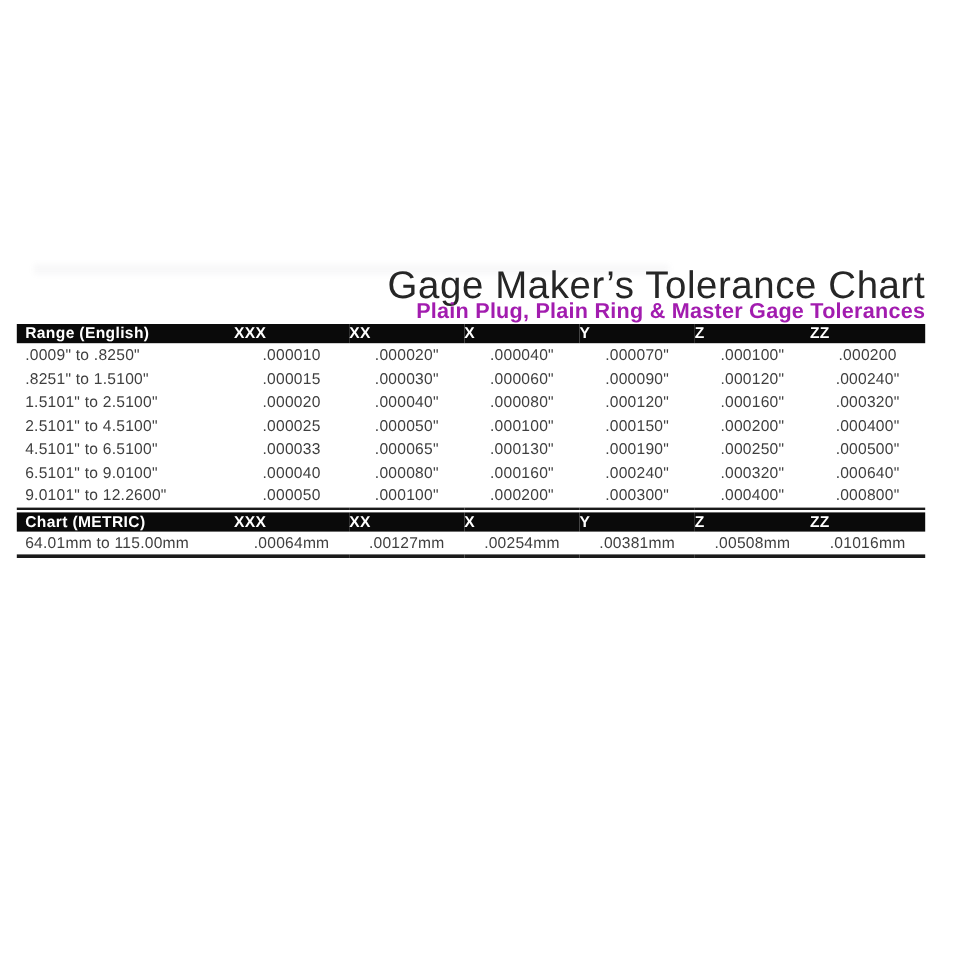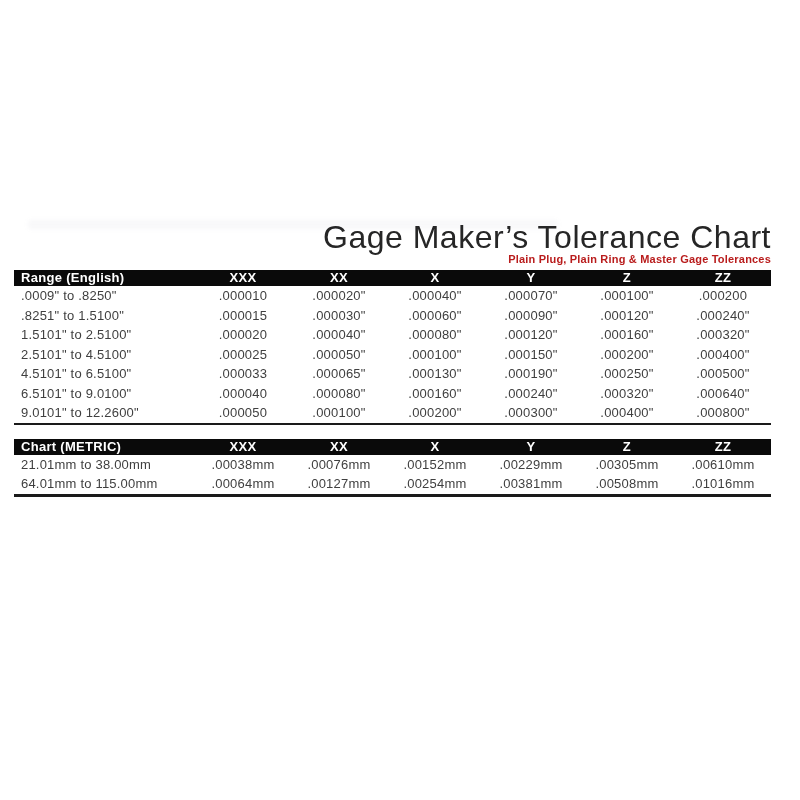--- a/index.html
+++ b/index.html
@@ -34,55 +34,55 @@
   }
   .title {
     font-family: Liberation Sans, sans-serif;
     font-size: 32px;
     line-height: 29px;
     color: var(--title-text, #262626);
     letter-spacing: 0.5px;
     white-space: nowrap;
   }
   .subtitle {
-    font-size: 11px;
+    font-size: 18px;
     font-weight: bold;
     line-height: 14px;
     margin-top: 0;
-    color: #b91c1c;
+    color: #a21caf;
     letter-spacing: 0.2px;
     white-space: nowrap;
   }
   .tables {
     position: absolute;
     left: 14px;
     top: 270px;
     width: 757px;
   }
   table.tol {
     border-collapse: collapse;
     table-layout: fixed;
     width: 757px;
   }
   table.tol.english {
     border-bottom: 2px solid var(--rule, #1a1a1a);
-    margin-bottom: 14px;
+    margin-bottom: 2px;
   }
   table.tol.metric {
     border-bottom: 3px solid var(--rule, #1a1a1a);
   }
   table.tol th {
     background: var(--band-bg, #0a0a0a);
     color: var(--band-text, #ffffff);
     font-size: 13px;
     font-weight: bold;
     height: 16px;
     line-height: 16px;
     padding: 0;
-    text-align: center;
+    text-align: left;
     letter-spacing: 0.3px;
   }
   table.tol td {
     font-size: 13px;
     color: var(--body-text, #3f3f3f);
     height: 19.5px;
     line-height: 19.5px;
     padding: 0;
     text-align: center;
     white-space: nowrap;
@@ -212,29 +212,20 @@
             <th>XXX</th>
             <th>XX</th>
             <th>X</th>
             <th>Y</th>
             <th>Z</th>
             <th>ZZ</th>
           </tr>
         </thead>
         <tbody>
           <tr>
-            <td>21.01mm to 38.00mm</td>
-            <td>.00038mm</td>
-            <td>.00076mm</td>
-            <td>.00152mm</td>
-            <td>.00229mm</td>
-            <td>.00305mm</td>
-            <td>.00610mm</td>
-          </tr>
-          <tr>
             <td>64.01mm to 115.00mm</td>
             <td>.00064mm</td>
             <td>.00127mm</td>
             <td>.00254mm</td>
             <td>.00381mm</td>
             <td>.00508mm</td>
             <td>.01016mm</td>
           </tr>
         </tbody>
       </table>

